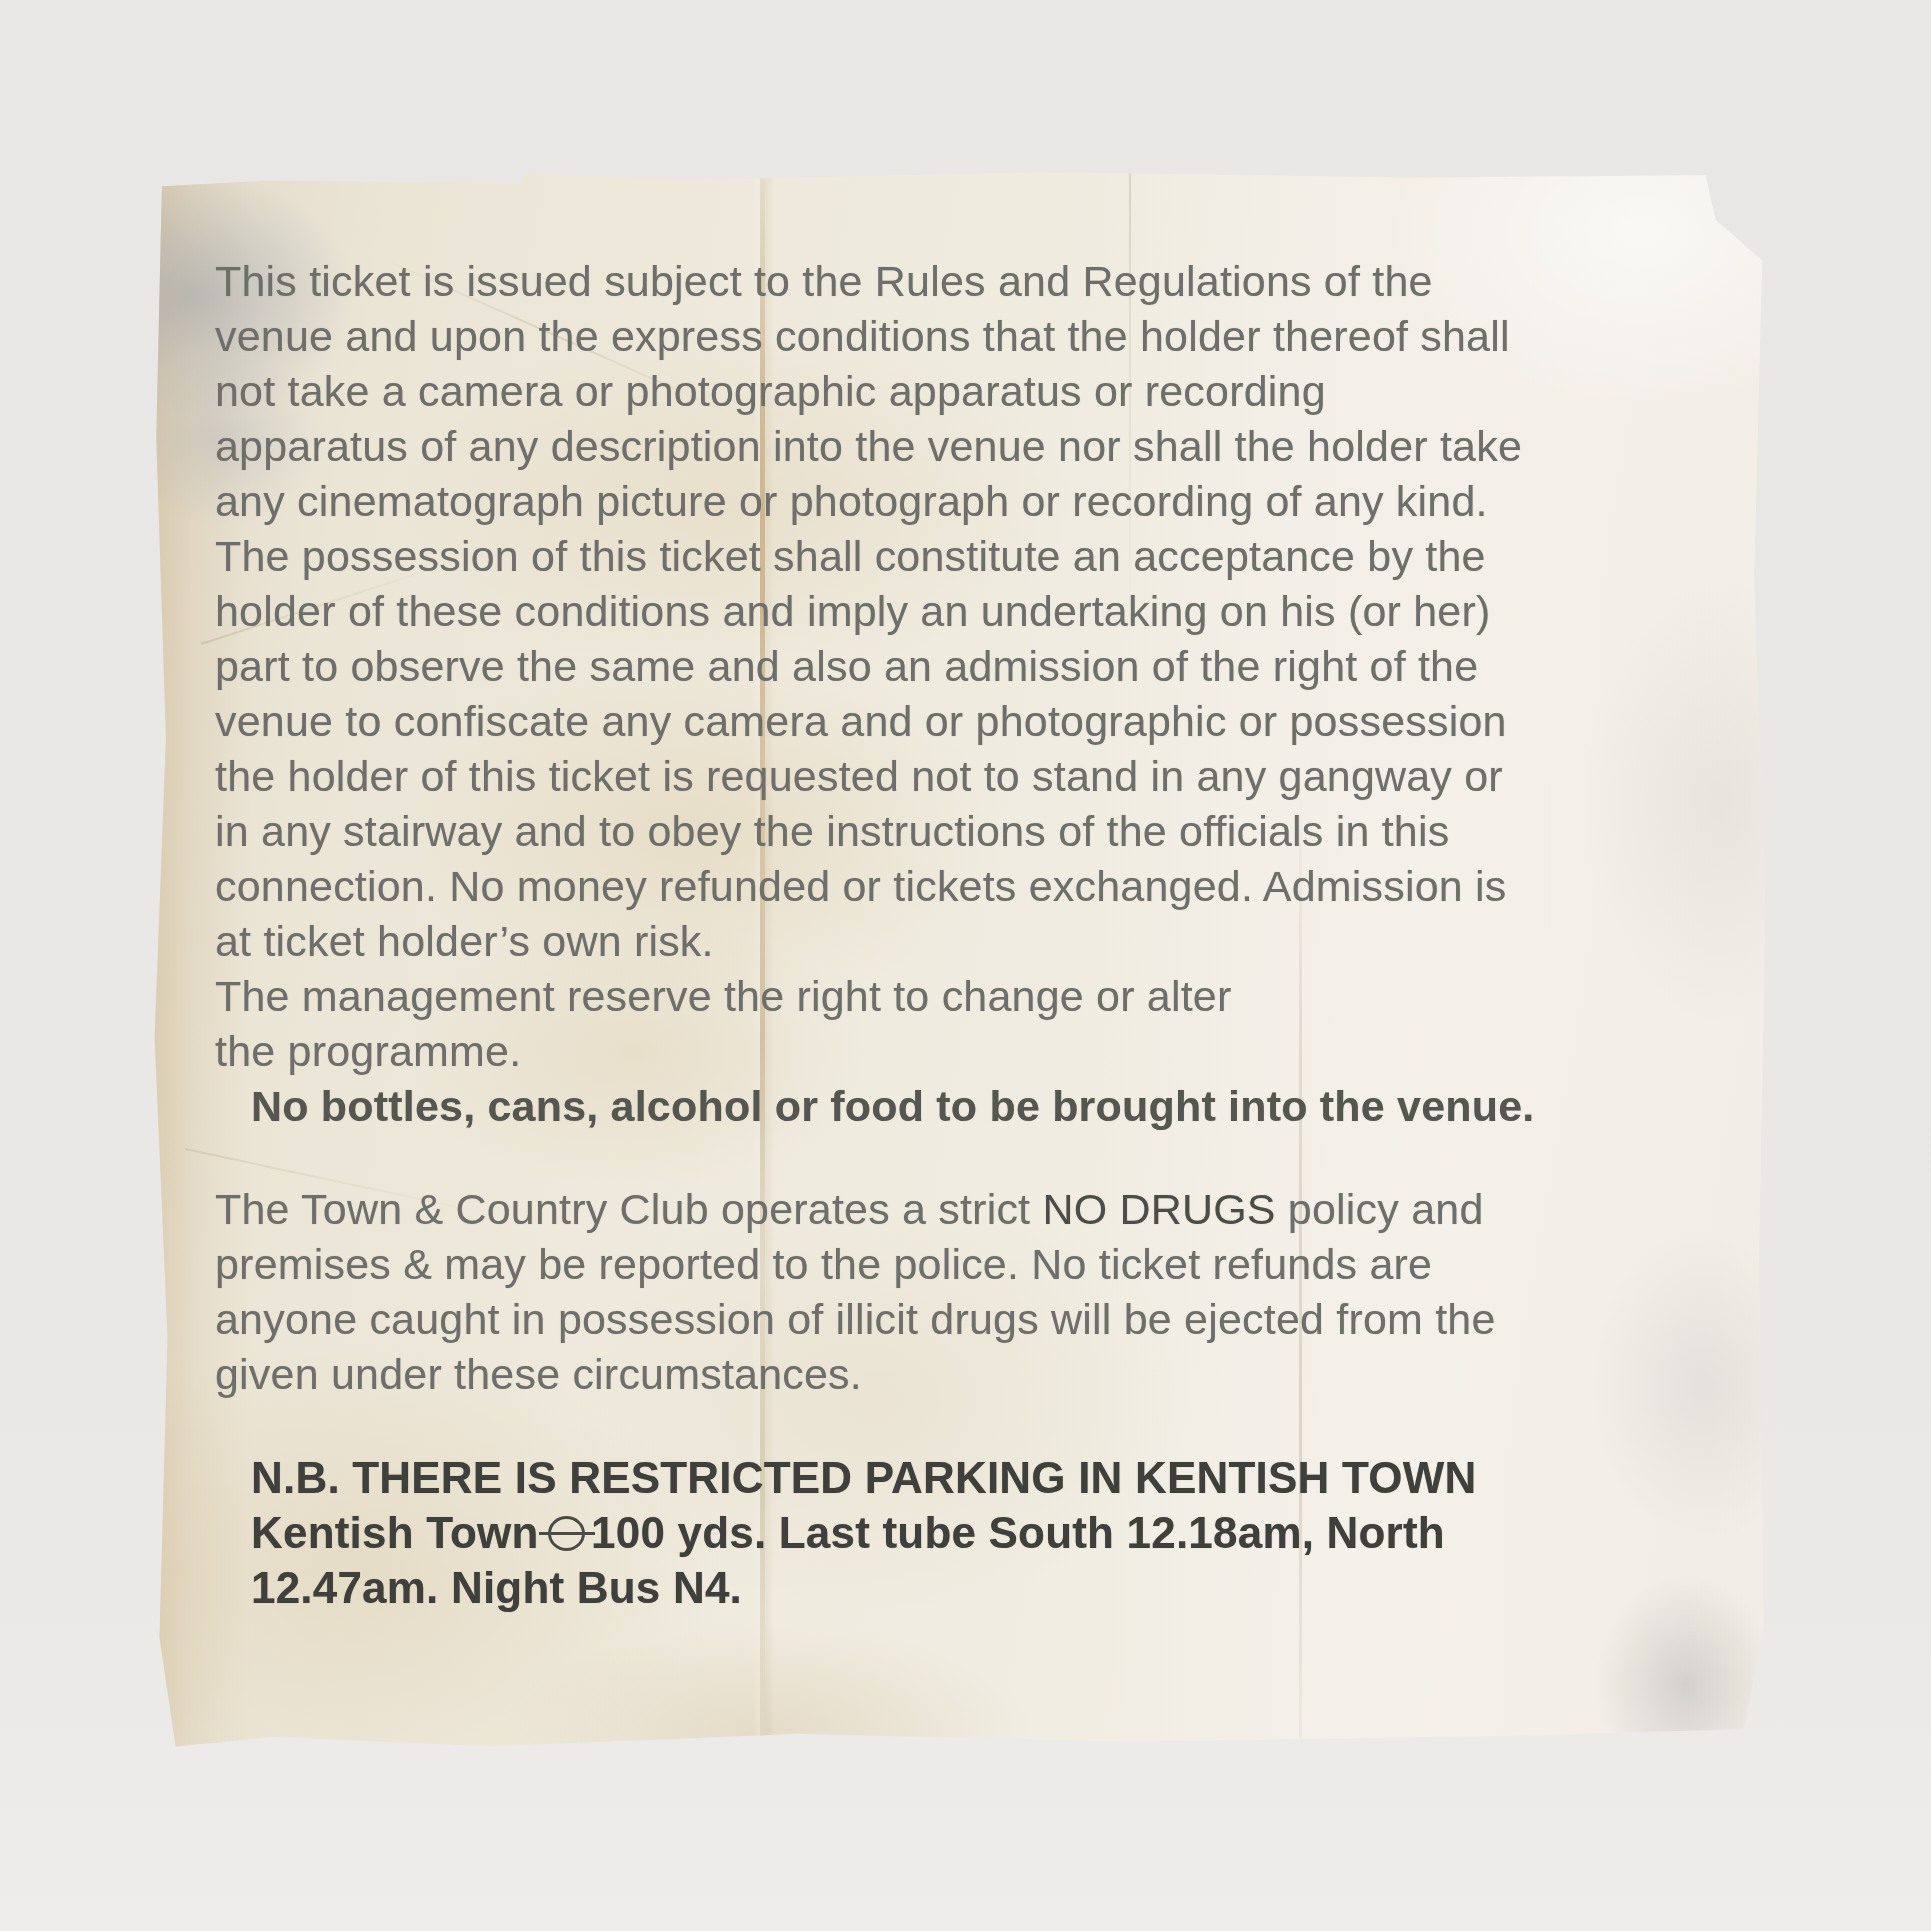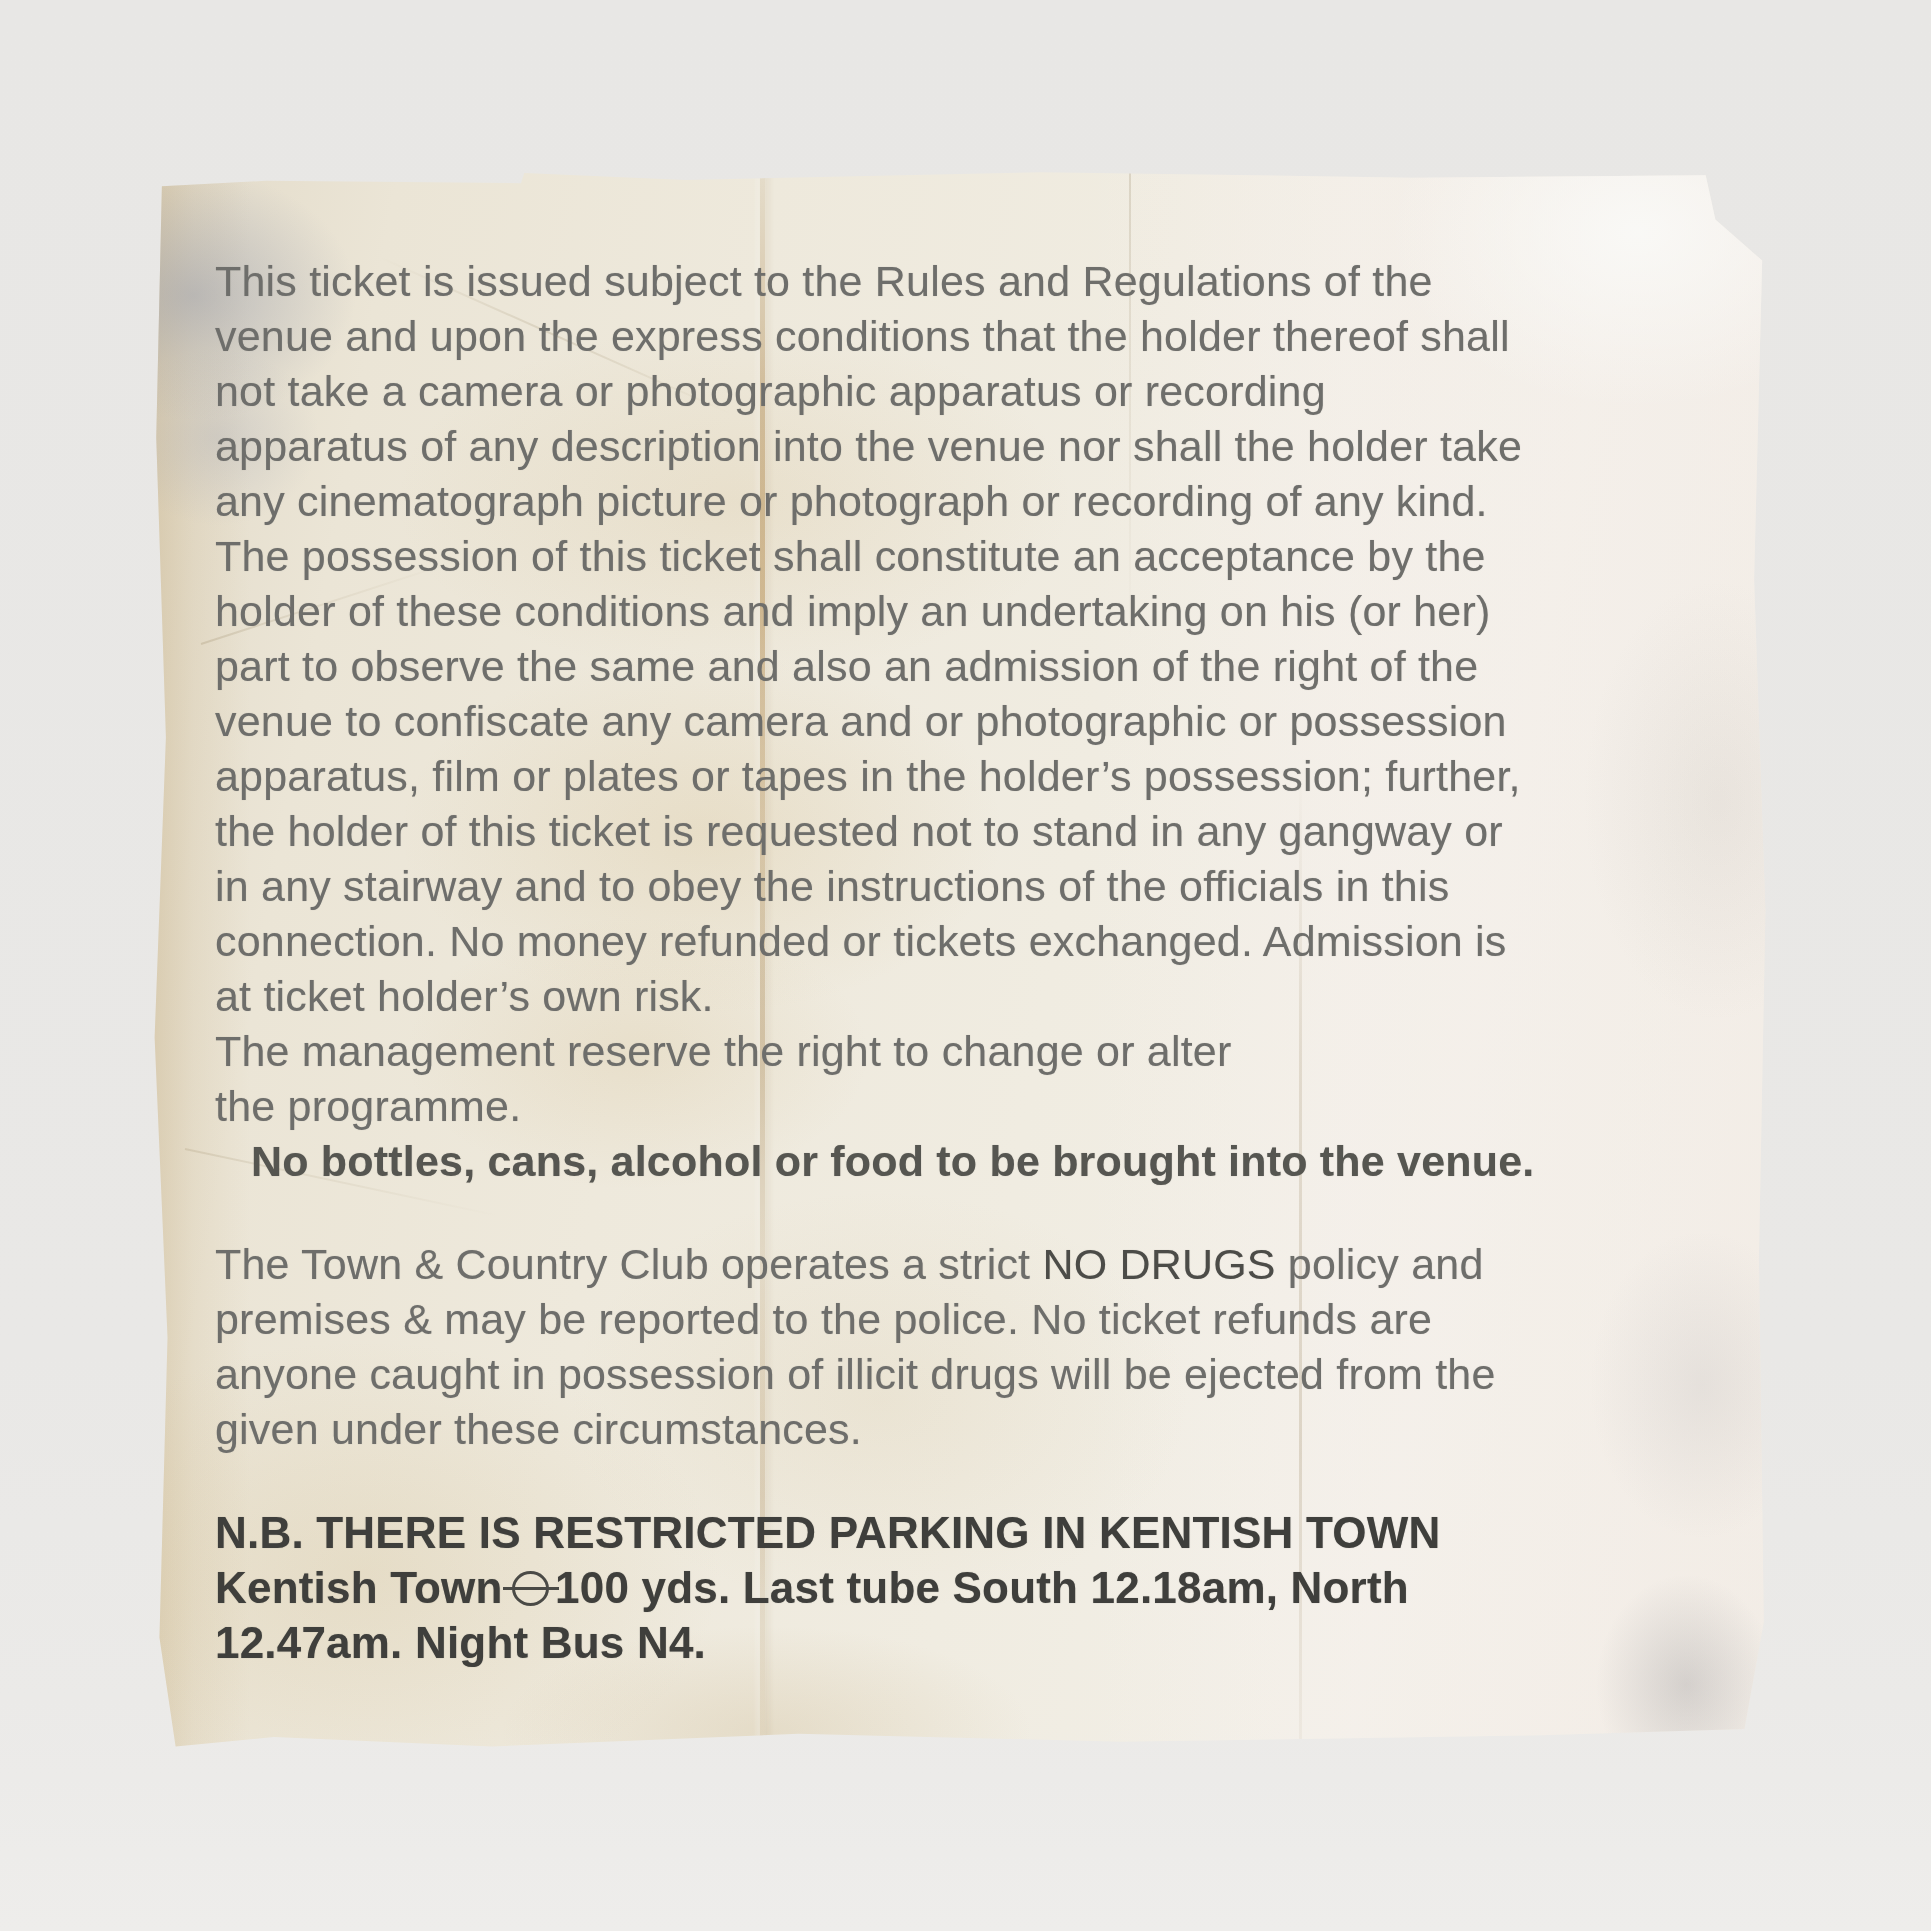--- a/index.html
+++ b/index.html
@@ -87,21 +87,21 @@
     position: absolute;
     left: 62px;
     top: 85px;
     color: #6e6e6b;
     font-size: 43px;
     letter-spacing: 0.2px;
     text-shadow: 0 0 1px rgba(110,110,106,0.35);
   }
   .tline { height: 55px; line-height: 55px; white-space: nowrap; }
   .bold  { font-weight: 700; color: #565651; text-shadow: 0 0 1px rgba(80,80,75,0.35); margin-left: 36px; }
-  .nb    { font-weight: 700; color: #3f3f3c; font-size: 44px; text-shadow: 0 0 1px rgba(60,60,56,0.4); }
+  .nb    { font-weight: 700; color: #3f3f3c; font-size: 44px; text-shadow: 0 0 1px rgba(60,60,56,0.4); margin-left: 36px; }
   .seg-bold { font-weight: 400; color: #4c4c48; }
   .gap { height: 48px; }
   
   .roundel {
     position: relative;
     display: inline-block;
     width: 37px; height: 35px;
     border: 3.9px solid #4a4a46;
     border-radius: 50%;
     margin: 0 5.8px 0 9.7px;
@@ -133,21 +133,20 @@
       <div>
           <div class="tline">This ticket is issued subject to the Rules and Regulations of the</div>
           <div class="tline">venue and upon the express conditions that the holder thereof shall</div>
           <div class="tline">not take a camera or photographic apparatus or recording</div>
           <div class="tline">apparatus of any description into the venue nor shall the holder take</div>
           <div class="tline">any cinematograph picture or photograph or recording of any kind.</div>
           <div class="tline">The possession of this ticket shall constitute an acceptance by the</div>
           <div class="tline">holder of these conditions and imply an undertaking on his (or her)</div>
           <div class="tline">part to observe the same and also an admission of the right of the</div>
           <div class="tline">venue to confiscate any camera and or photographic or possession</div>
-          <div class="tline">apparatus, film or plates or tapes in the holder’s possession; further,</div>
           <div class="tline">the holder of this ticket is requested not to stand in any gangway or</div>
           <div class="tline">in any stairway and to obey the instructions of the officials in this</div>
           <div class="tline">connection. No money refunded or tickets exchanged. Admission is</div>
           <div class="tline">at ticket holder’s own risk.</div>
           <div class="tline">The management reserve the right to change or alter</div>
           <div class="tline">the programme.</div>
         </div>
 
       <div class="tline bold">No bottles, cans, alcohol or food to be brought into the venue.</div>
 

